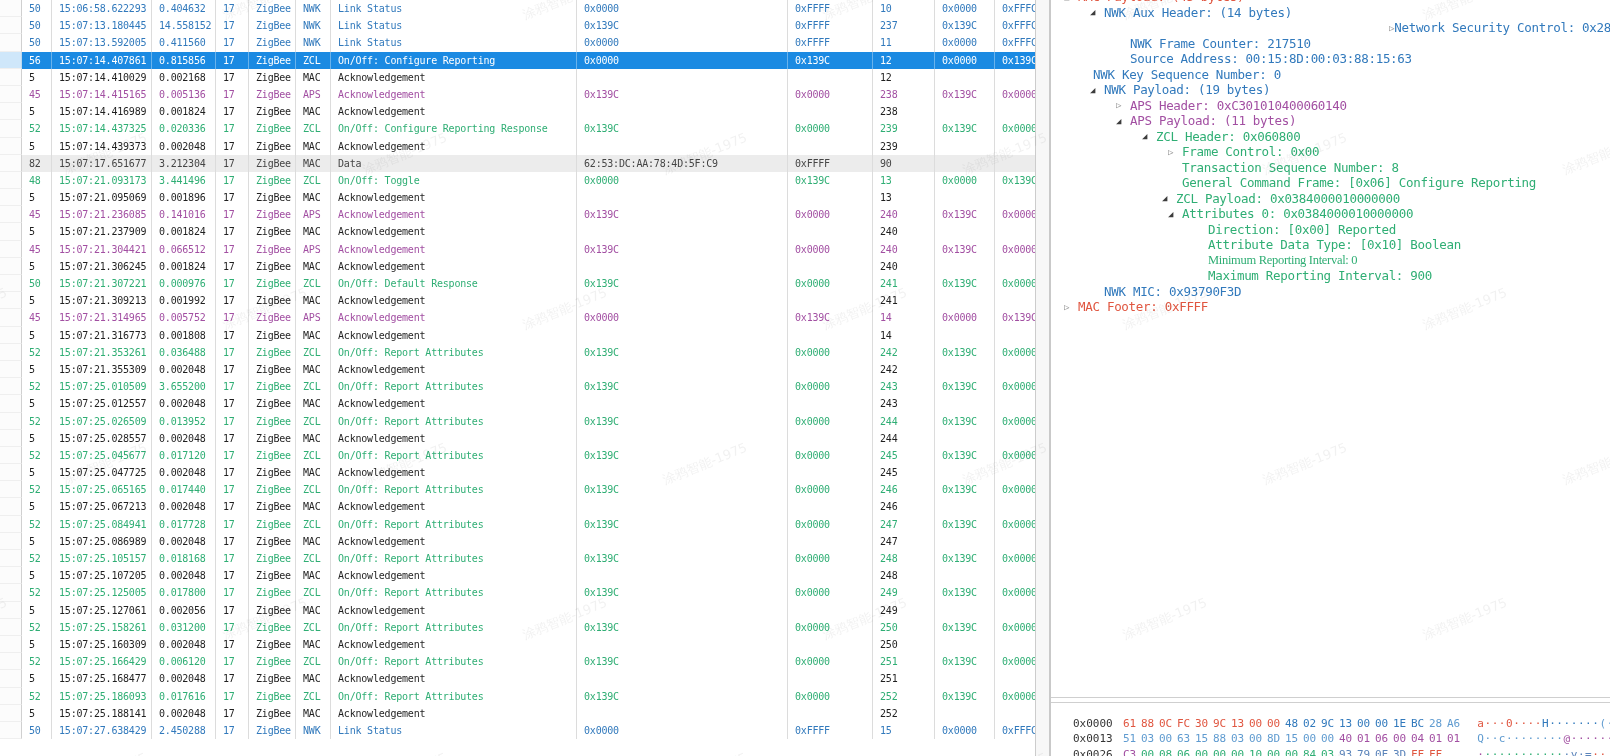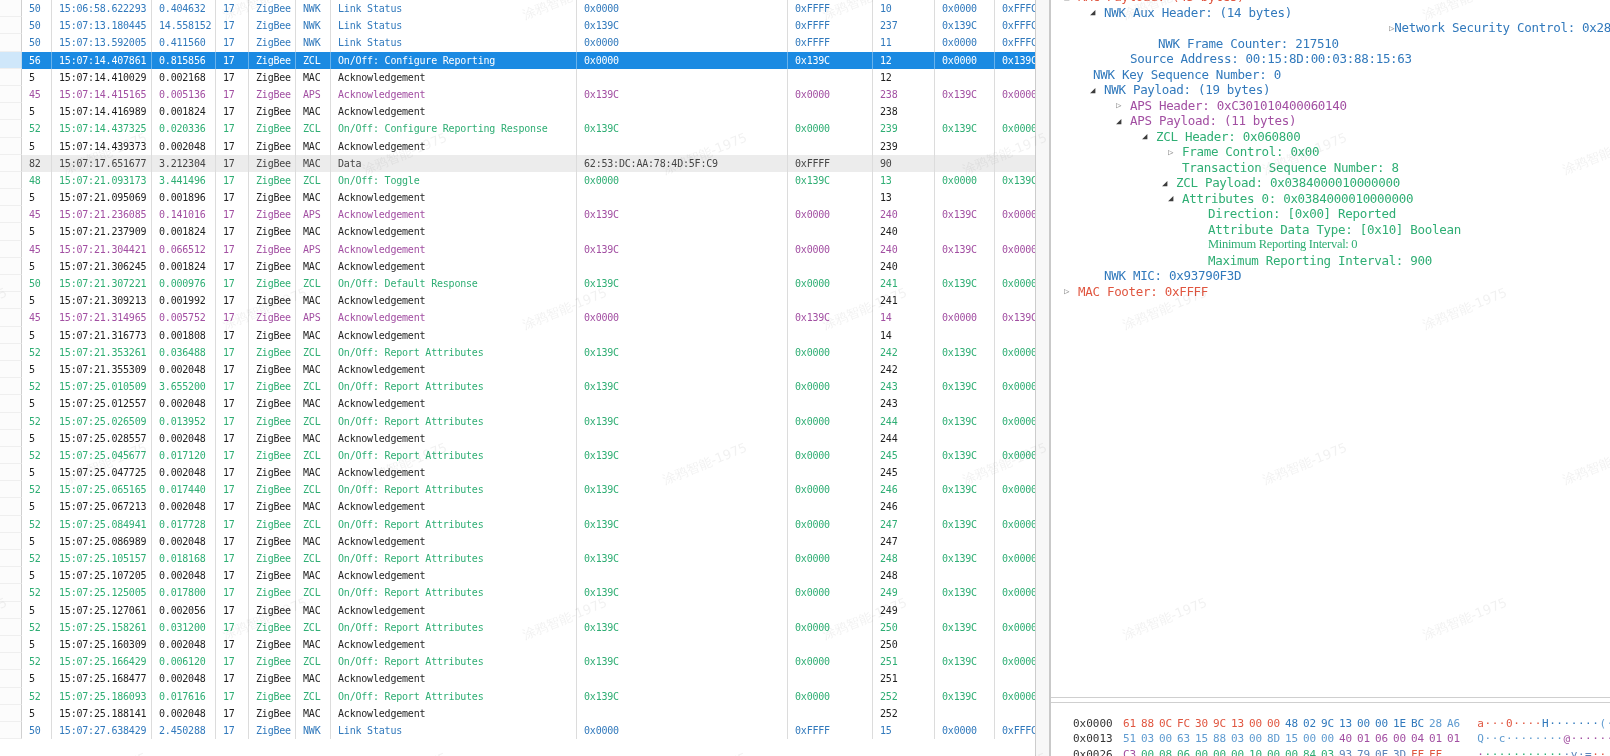--- a/index.html
+++ b/index.html
@@ -719,29 +719,30 @@
         <div class="cell c-nsrc">0x0000</div>
         <div class="cell c-ndst">0xFFFC</div>
       </div>
     </div>
   <div class="vscroll"></div>
   <div class="detail-panel" style="border-left:1px solid #c9c9c9;">
     <div class="tree">
         <div class="trow t-mac" style="padding-left: 13px;"><span class="tri open">◢</span><span class="tlabel">MAC Payload: (45 bytes)</span></div>
         <div class="trow t-nwk" style="padding-left: 39px;"><span class="tri open">◢</span><span class="tlabel">NWK Aux Header: (14 bytes)</span></div>
         <div class="trow t-nwk" style="padding-left: 65px; text-align: right;"><span class="tri closed">▷</span><span class="tlabel">Network Security Control: 0x28</span></div>
-        <div class="trow t-nwk" style="padding-left: 65px; margin-left: 28px;"><span class="tri none"></span><span class="tlabel">NWK Frame Counter: 217510</span></div>
+        <div class="trow t-nwk" style="padding-left: 65px;"><span class="tri none"></span><span class="tlabel">NWK Frame Counter: 217510</span></div>
         <div class="trow t-nwk" style="padding-left: 65px;"><span class="tri none"></span><span class="tlabel">Source Address: 00:15:8D:00:03:88:15:63</span></div>
         <div class="trow t-nwk" style="padding-left: 28px;"><span class="tri none"></span><span class="tlabel">NWK Key Sequence Number: 0</span></div>
         <div class="trow t-nwk" style="padding-left: 39px;"><span class="tri open">◢</span><span class="tlabel">NWK Payload: (19 bytes)</span></div>
         <div class="trow t-aps" style="padding-left: 65px;"><span class="tri closed">▷</span><span class="tlabel">APS Header: 0xC301010400060140</span></div>
         <div class="trow t-aps" style="padding-left: 65px;"><span class="tri open">◢</span><span class="tlabel">APS Payload: (11 bytes)</span></div>
         <div class="trow t-zcl" style="padding-left: 91px;"><span class="tri open">◢</span><span class="tlabel">ZCL Header: 0x060800</span></div>
         <div class="trow t-zcl" style="padding-left: 117px;"><span class="tri closed">▷</span><span class="tlabel">Frame Control: 0x00</span></div>
         <div class="trow t-zcl" style="padding-left: 117px;"><span class="tri none"></span><span class="tlabel">Transaction Sequence Number: 8</span></div>
+        <div class="trow t-zcl" style="padding-left: 117px;"><span class="tri none"></span><span class="tlabel">General Command Frame: [0x06] Configure Reporting</span></div>
         <div class="trow t-zcl" style="padding-left: 111px;"><span class="tri open">◢</span><span class="tlabel">ZCL Payload: 0x0384000010000000</span></div>
         <div class="trow t-zcl" style="padding-left: 117px;"><span class="tri open">◢</span><span class="tlabel">Attributes 0: 0x0384000010000000</span></div>
         <div class="trow t-zcl" style="padding-left: 143px;"><span class="tri none"></span><span class="tlabel">Direction: [0x00] Reported</span></div>
         <div class="trow t-zcl" style="padding-left: 143px;"><span class="tri none"></span><span class="tlabel">Attribute Data Type: [0x10] Boolean</span></div>
         <div class="trow t-zcl" style="padding-left: 143px; font-family: Liberation Serif, serif;"><span class="tri none"></span><span class="tlabel">Minimum Reporting Interval: 0</span></div>
         <div class="trow t-zcl" style="padding-left: 143px;"><span class="tri none"></span><span class="tlabel">Maximum Reporting Interval: 900</span></div>
         <div class="trow t-nwk" style="padding-left: 39px;"><span class="tri none"></span><span class="tlabel">NWK MIC: 0x93790F3D</span></div>
         <div class="trow t-mac" style="padding-left: 13px;"><span class="tri closed">▷</span><span class="tlabel">MAC Footer: 0xFFFF</span></div>
       </div>
     <div class="hex-panel">

